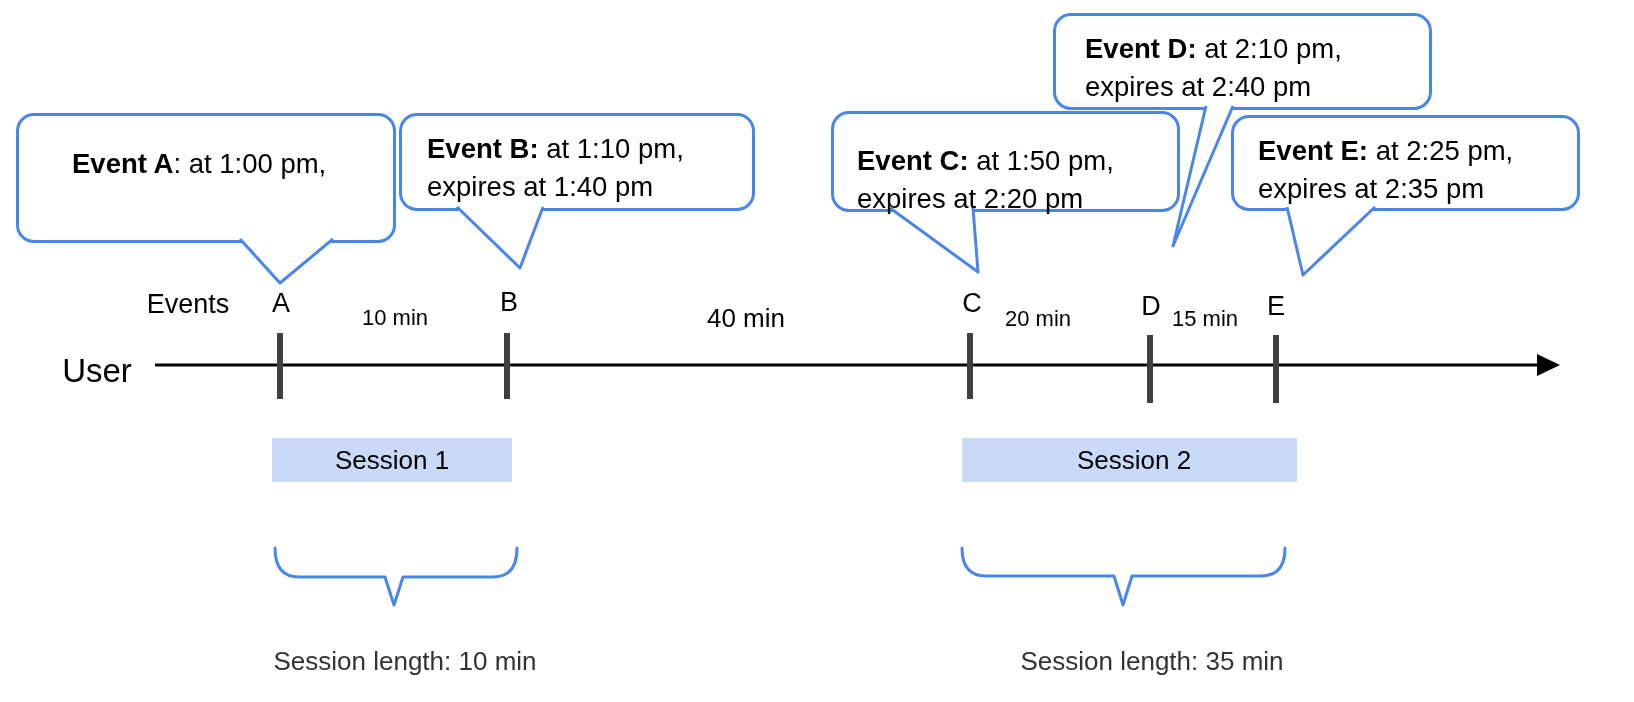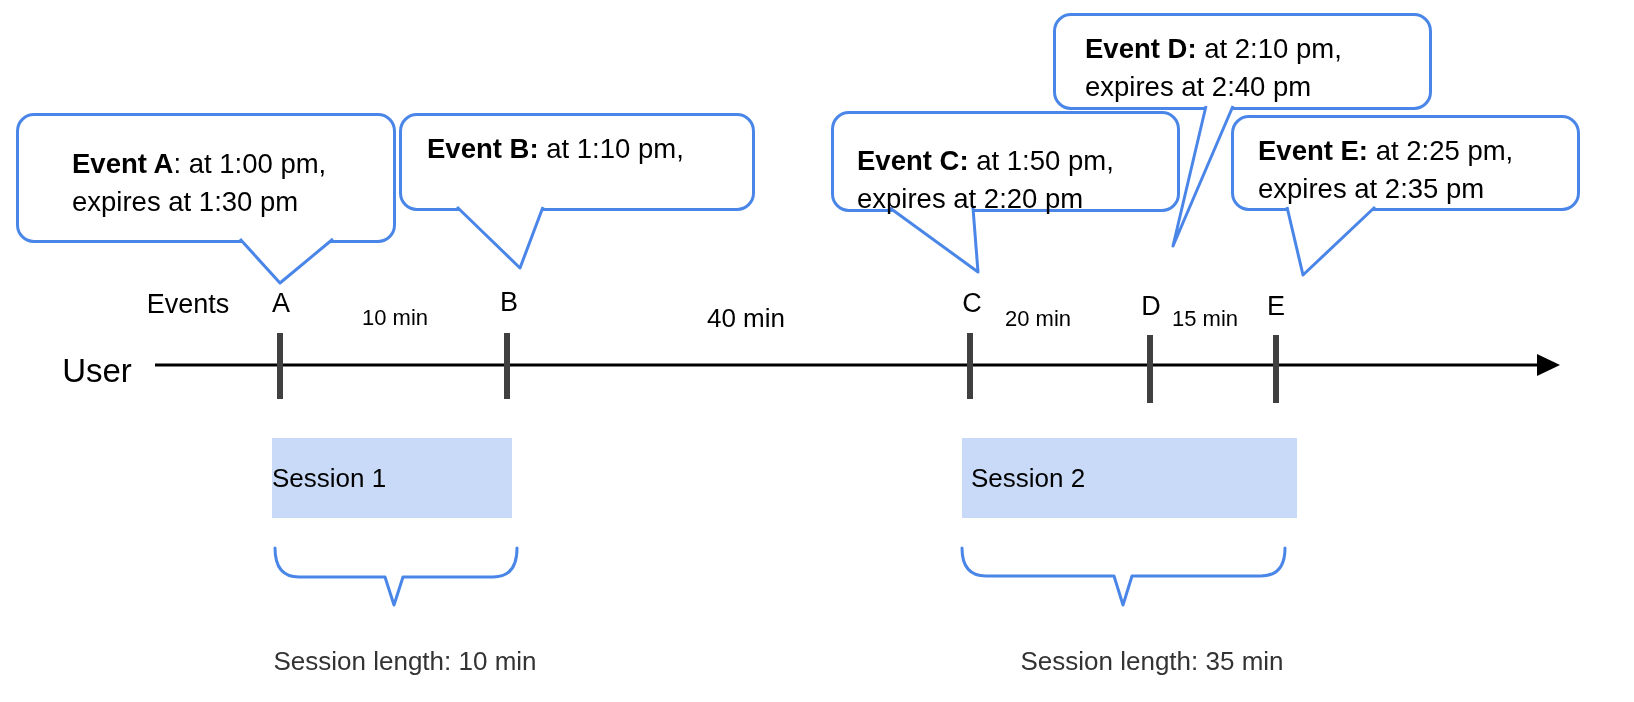--- a/index.html
+++ b/index.html
@@ -23,25 +23,26 @@
     position: absolute;
     background: #ffffff;
     border: 3px solid var(--blue);
     border-radius: 18px;
     box-sizing: border-box;
     z-index: 1;
   }
   .session {
     position: absolute;
     top: 438px;
-    height: 80px;
+    height: 44px;
     background: var(--sfill);
     z-index: 1;
     display: flex;
     align-items: center;
+    justify-content: center;
     font-size: 26px;
   }
   .btext {
     position: absolute;
     z-index: 3;
     font-size: 27.5px;
     line-height: 38px;
     white-space: nowrap;
   }
   .b { font-weight: bold; }
@@ -91,24 +92,24 @@
     <path class="tail" d="M890,208 L978,272 L973,208"></path>
     <path class="tail" d="M1206,106 L1173,246 L1233,106"></path>
     <path class="tail" d="M1287,207 L1303,275 L1375,207"></path>
 
     <path class="brace" d="M275,548 Q275,577 299,577 L385,577 L394,605 L403,577 L493,577 Q517,577 517,548"></path>
     <path class="brace" d="M962,548 Q962,576 986,576 L1114,576 L1123,605 L1132,576 L1261,576 Q1285,576 1285,548"></path>
   </svg>
 
   <div class="btext" style="left:72px; top:145px;">
     <span class="b">Event A</span><span>: at 1:00 pm,</span><br>
-    <span>expires at 1:30 pm</span>
   </div>
   <div class="btext" style="left:427px; top:130px;">
     <span class="b">Event B:</span><span> at 1:10 pm,</span><br>
+    <span>expires at 1:40 pm</span>
   </div>
   <div class="btext" style="left:857px; top:128px;margin-top:14px;">
     <span class="b">Event C:</span><span> at 1:50 pm,</span><br>
     <span>expires at 2:20 pm</span>
   </div>
   <div class="btext" style="left:1085px; top:30px;">
     <span class="b">Event D:</span><span> at 2:10 pm,</span><br>
     <span>expires at 2:40 pm</span>
   </div>
   <div class="btext" style="left:1258px; top:132px;">

